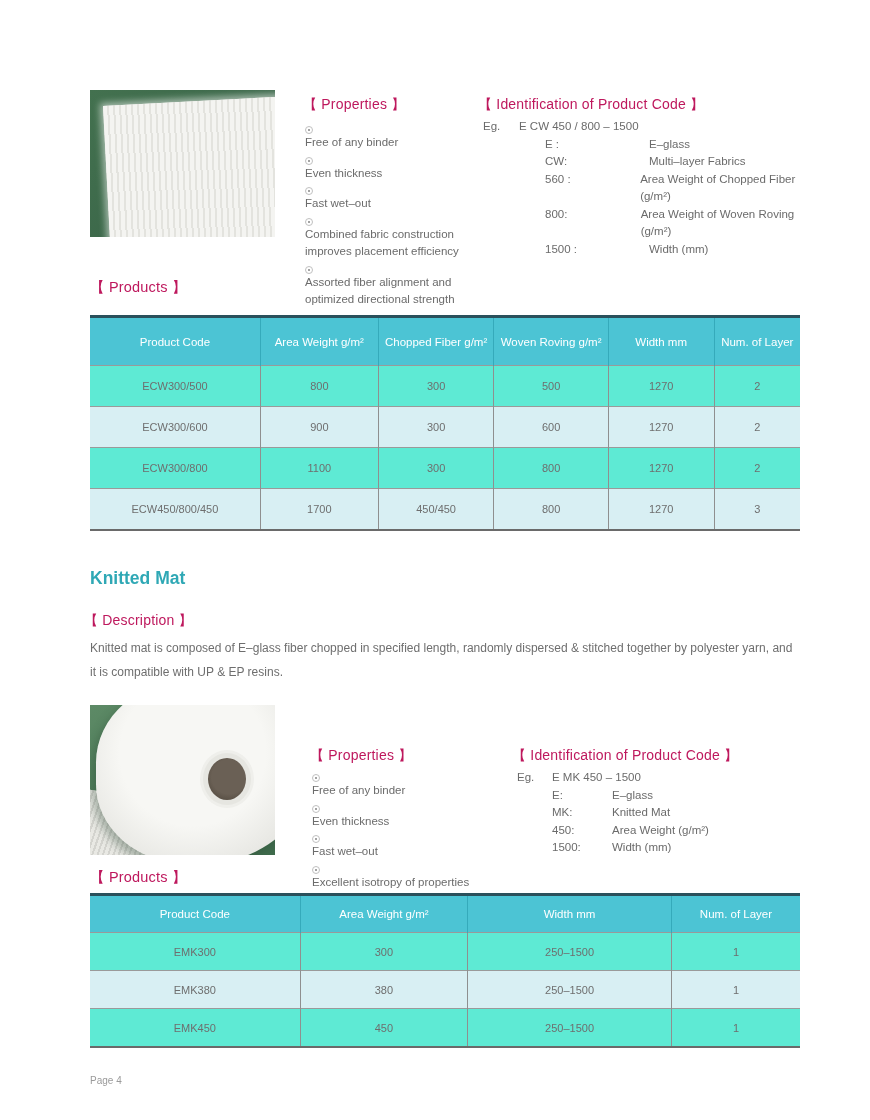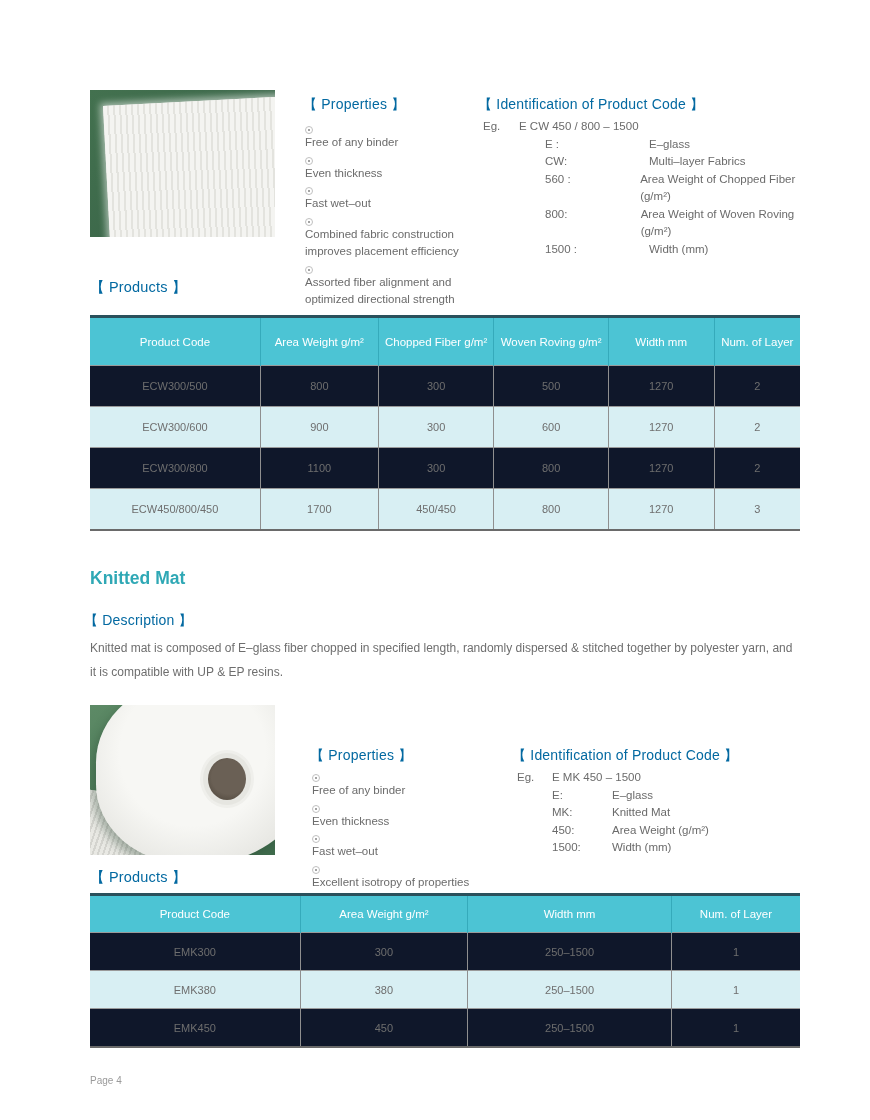--- a/index.html
+++ b/index.html
@@ -25,38 +25,38 @@
     position:absolute;left:6px;top:-26px;width:215px;height:185px;border-radius:46% 50% 52% 44%;
     background:radial-gradient(circle at 45% 40%,#f7f7f4 0 45%,#e9e9e5 70%,#d7d7d2 100%);
     box-shadow:-4px 6px 10px rgba(40,70,50,.35);
   }
   .photo2 .roll-hole{
     position:absolute;left:118px;top:53px;width:38px;height:42px;border-radius:50%;
     background:radial-gradient(circle at 55% 45%,#6a6055 0 55%,#463e33 100%);
     box-shadow:0 0 0 5px #e6e6e1,0 0 0 8px #efefeb;
   }
   
-  .sec-title{position:absolute;font-size:14px;color:#0369a1;letter-spacing:.2px;white-space:nowrap;}
+  .sec-title{position:absolute;font-size:14px;color:#be185d;letter-spacing:.2px;white-space:nowrap;}
   
   .props{position:absolute;}
   .props ul{list-style:none;margin:0;padding:0;}
   .props li{display:flex;font-size:11.5px;line-height:17.5px;color:#6b6b6b;flex-direction:column;}
   .bullet{flex:0 0 auto;width:6px;height:6px;margin:5px 7px 0 0;border-radius:50%;
     border:1.5px solid #c0c0c0;background:radial-gradient(circle,#a3a3a3 0 26%,#ffffff 34% 100%);}
   
   .ident{position:absolute;font-size:11.5px;color:#6b6b6b;line-height:17.5px;}
   .ident .eg-row{display:flex;}
   .ident1 .eg-label{width:36px;}
   .ident1 .def-row{display:flex;padding-left:62px;}
   .ident1 .term{width:104px;}
   .ident2 .eg-label{width:35px;}
   .ident2 .def-row{display:flex;padding-left:35px;}
   .ident2 .term{width:60px;}
   
-  table{position:absolute;border-collapse:collapse;table-layout:fixed;background:#0f172a;}
+  table{position:absolute;border-collapse:collapse;table-layout:fixed;background:#5eead4;}
   .table1{left:90px;top:315px;width:710px;}
   .table2{left:90px;top:893px;width:710px;}
   th{background:#4cc4d4;color:#ffffff;font-weight:normal;font-size:11.5px;text-align:center;
      border-left:1px solid #35aabb;}
   th:first-child{border-left:none;}
   .table1 th{height:45px;}
   .table2 th{height:34px;}
   td{font-size:11px;color:#6e6e6e;text-align:center;border-left:1px solid #8f8f8f;border-top:1px solid #9a9a9a;}
   td:first-child{border-left:none;}
   .table1 td{height:38px;}

